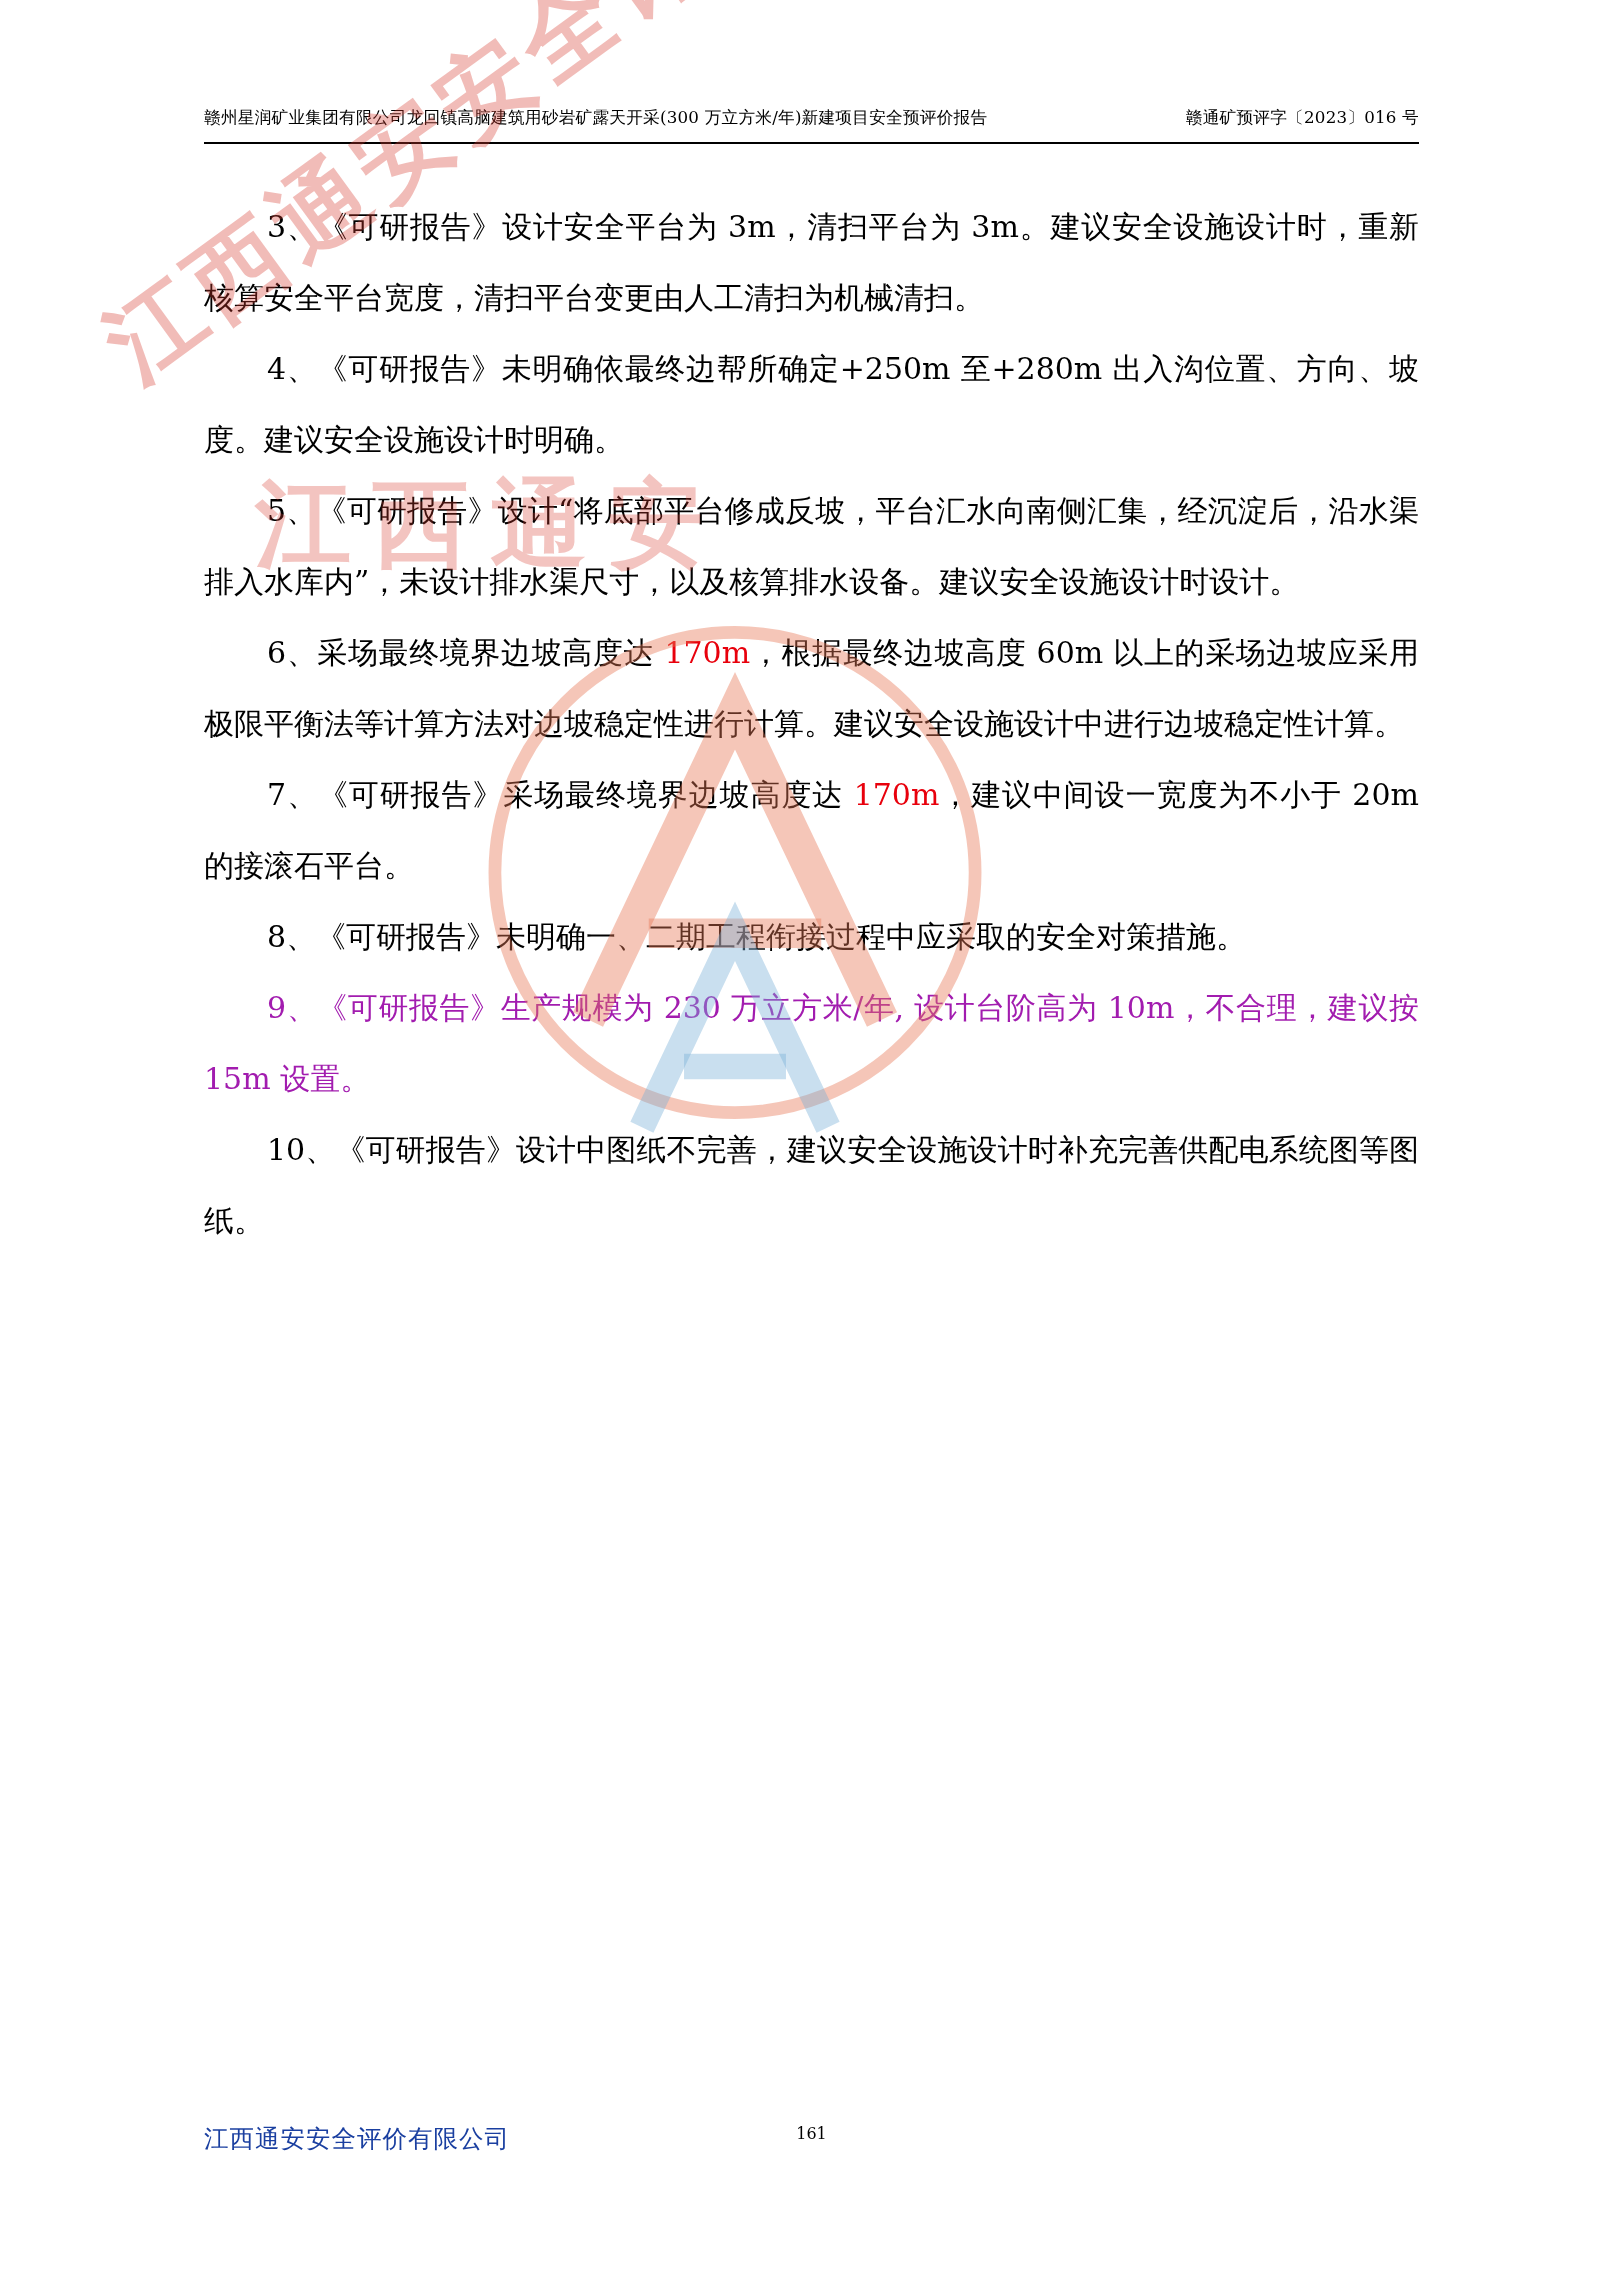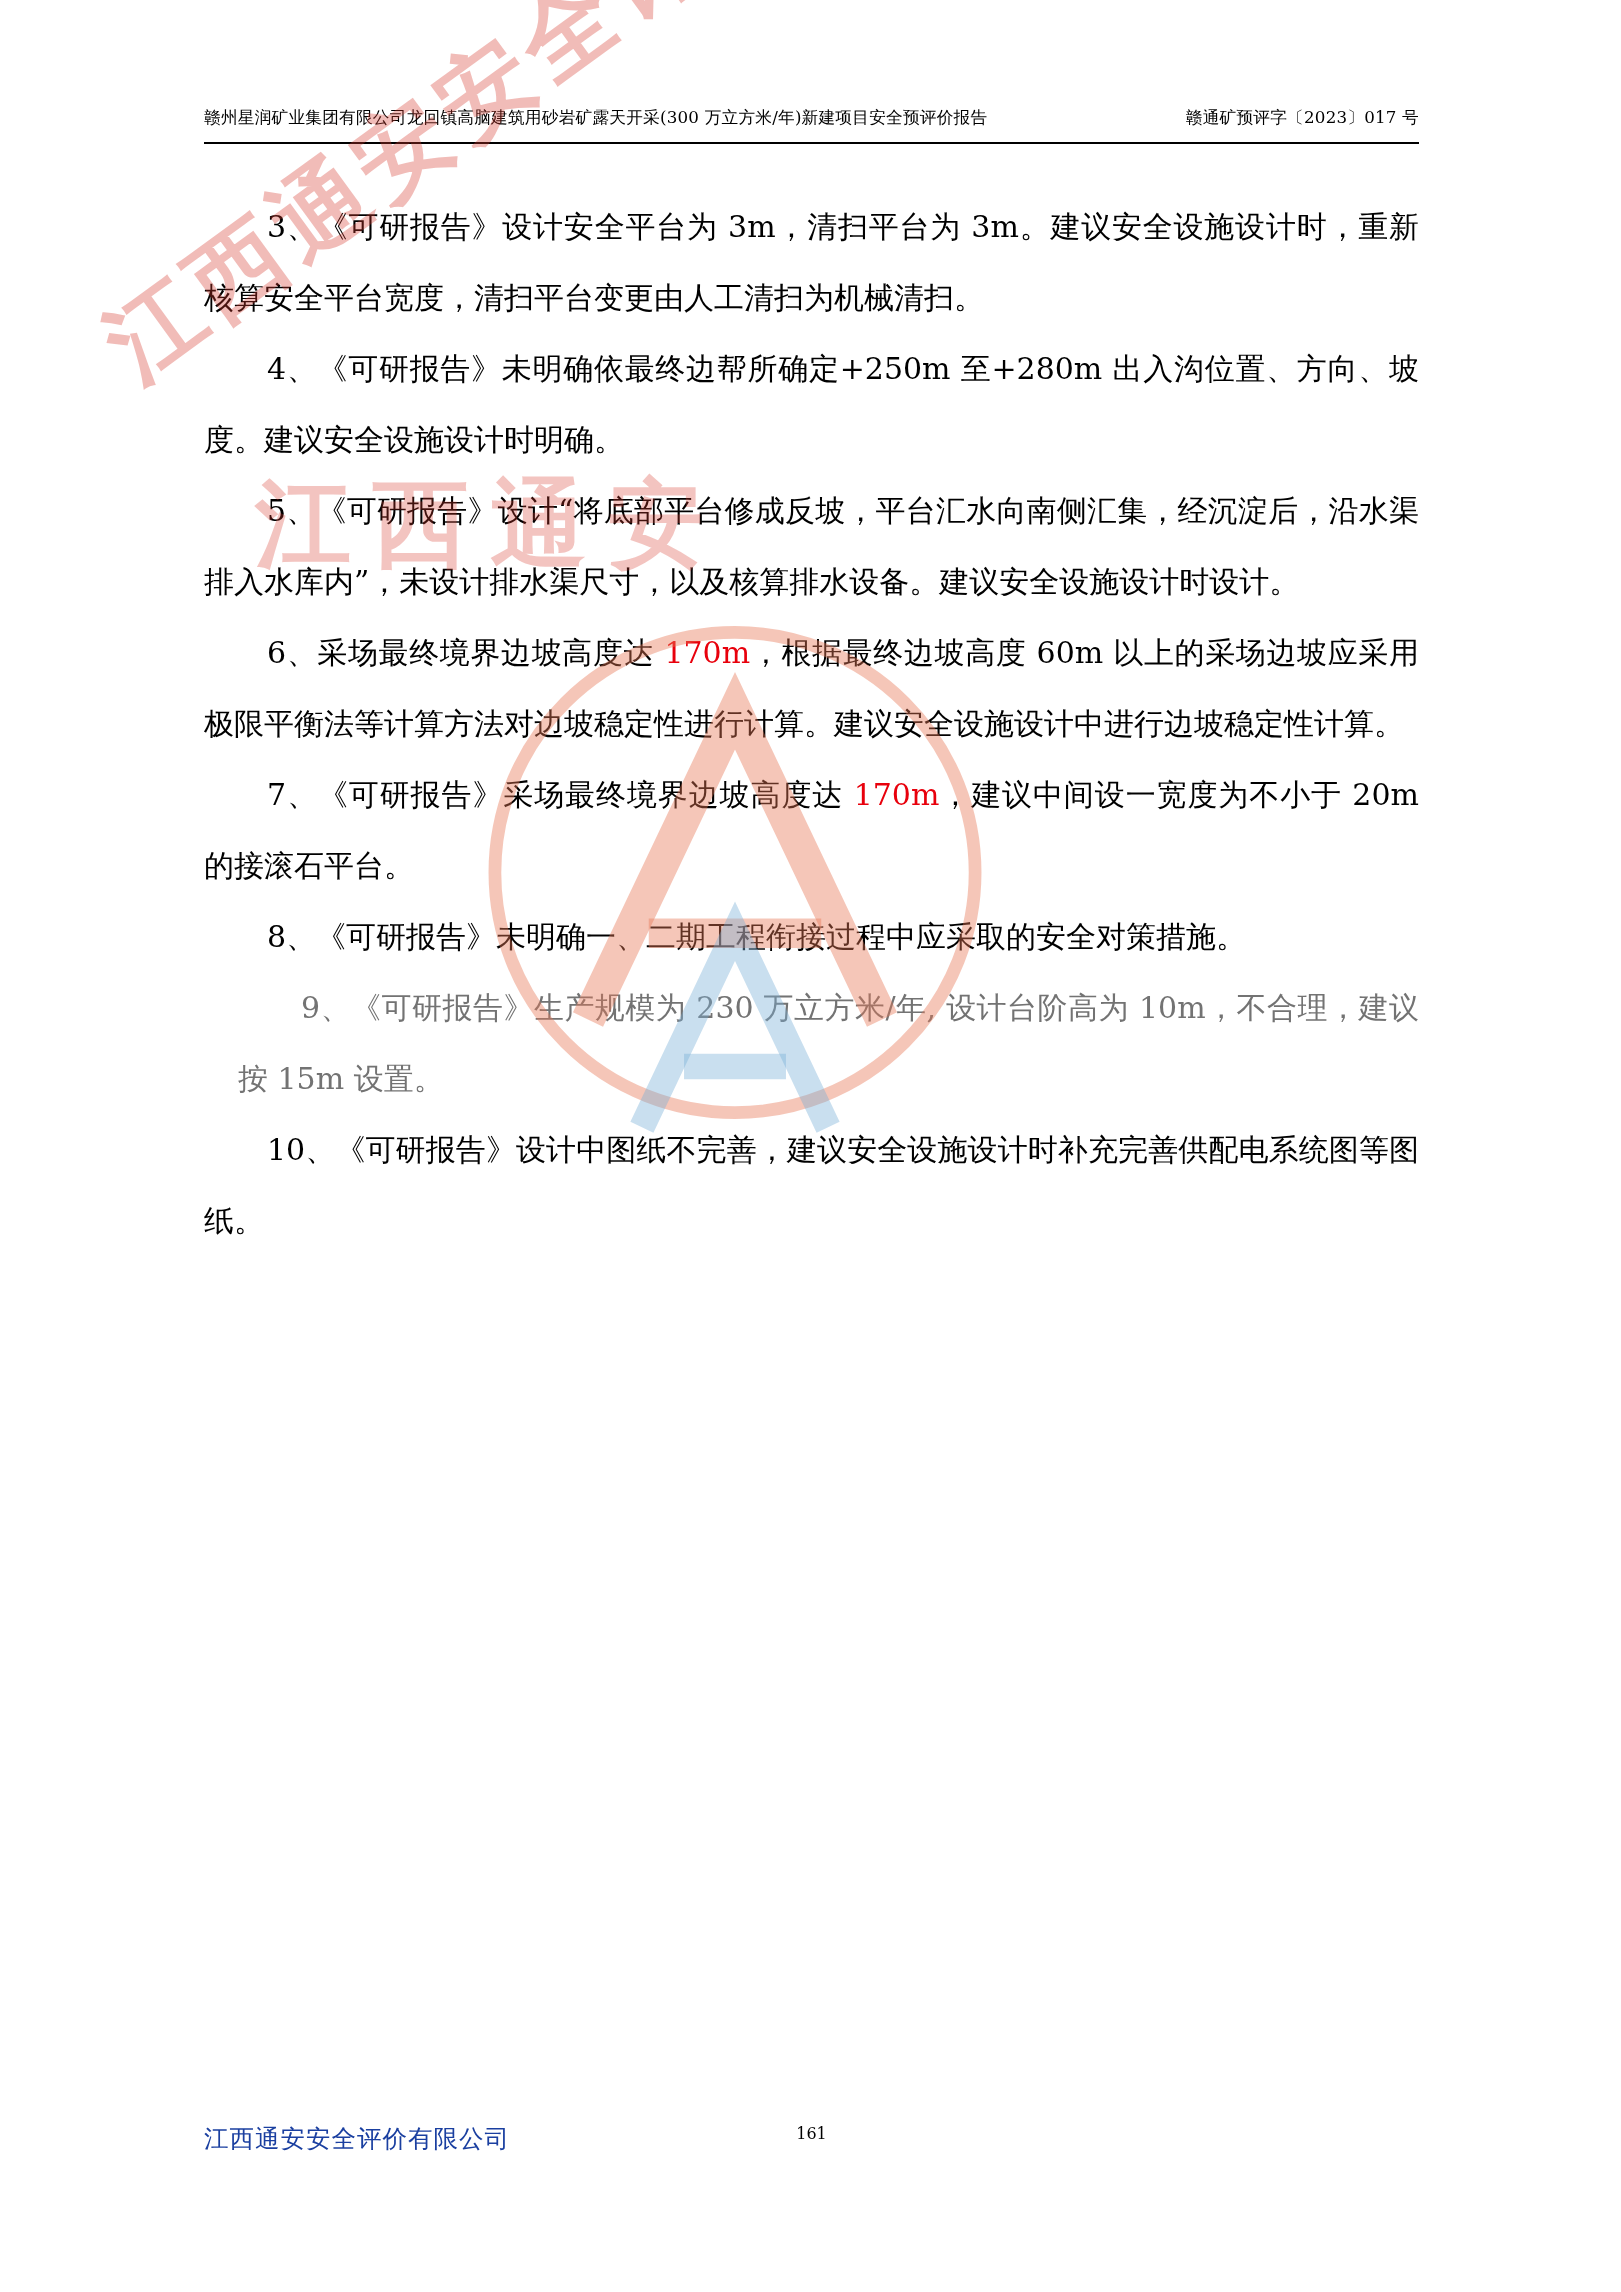--- a/index.html
+++ b/index.html
@@ -50,21 +50,21 @@
   }
   .para {
     font-size: 30px;
     line-height: 71px;
     text-align: justify;
     text-justify: inter-ideograph;
     text-indent: 63px;
     margin: 0;
     letter-spacing: 0px;
   }
-  .para.redpara { color: #737373; margin-left: 34px; }
+  .para.redpara { color: #a21caf; }
 
   
   .watermark {
     position: absolute;
     left: 0;
     top: 0;
     width: 1621px;
     height: 2293px;
     pointer-events: none;
     z-index: 5;
@@ -127,21 +127,21 @@
     color: #000000;
   }
 </style>
 </head>
 <body>
 
 <div class="page">
 
   <div class="header">
     <div class="header-left">赣州星润矿业集团有限公司龙回镇高脑建筑用砂岩矿露天开采(300 万立方米/年)新建项目安全预评价报告</div>
-    <div class="header-right">赣通矿预评字〔2023〕017 号</div>
+    <div class="header-right">赣通矿预评字〔2023〕016 号</div>
   </div>
   <div class="header-rule"></div>
 
   <div class="watermark">
     <svg class="wm-inner" viewBox="0 0 900 760">
       <g transform="translate(450,330)" fill="none" stroke="rgba(231,120,86,0.42)" stroke-width="13">
         <circle cx="0" cy="0" r="245"></circle>
         <path d="M -150 150 L 0 -165 L 150 150" stroke-width="34" stroke-linejoin="miter"></path>
         <path d="M -88 62 L 88 62" stroke-width="30"></path>
       </g>

